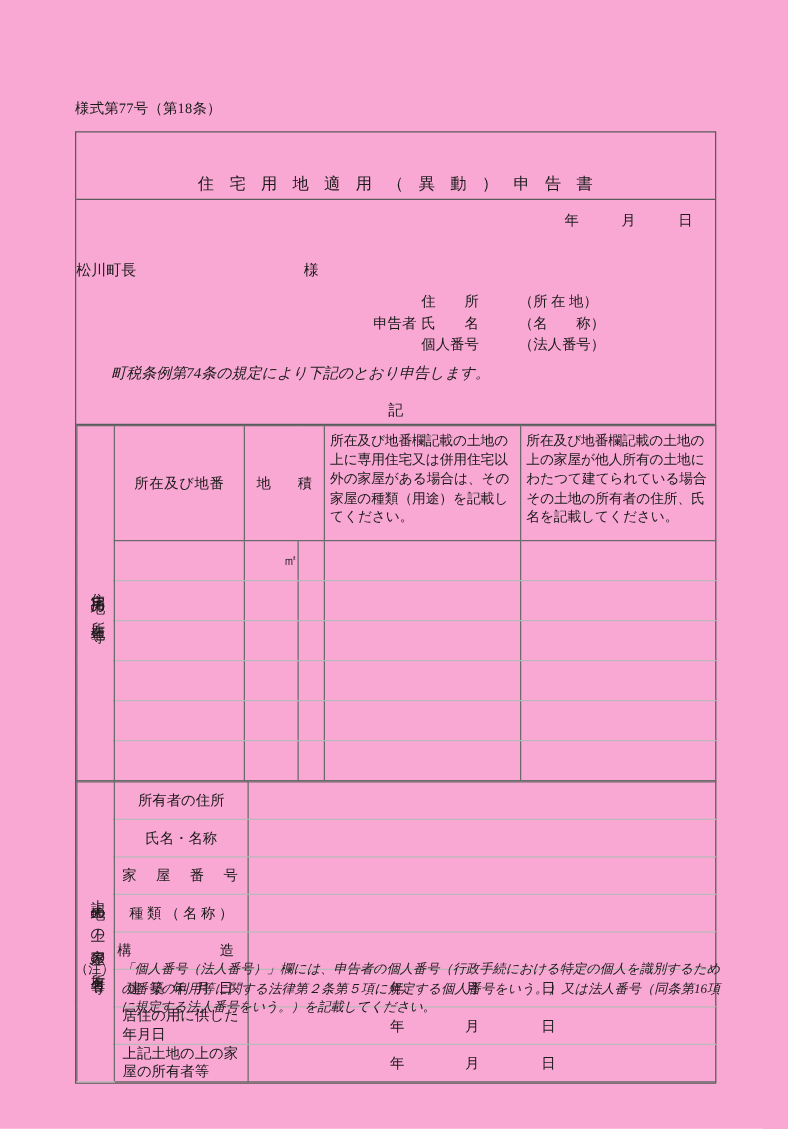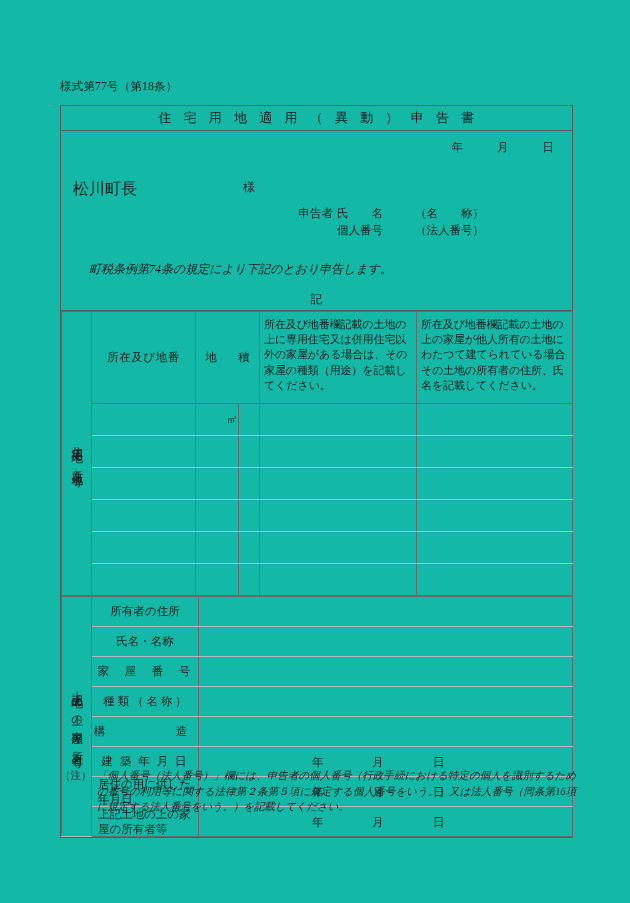--- a/index.html
+++ b/index.html
@@ -11,21 +11,21 @@
     width: 630px;
     height: 903px;
     position: relative;
     font-family: "Liberation Serif", "DejaVu Serif", serif;
     color: #1a1a1a;
     overflow: hidden;
   }
   .page {
     position: absolute;
     inset: 0;
-    background: #14b8a6;
+    background: #f9a8d4;
   }
 
   
   .form-no {
     position: absolute;
     left: 60px;
     top: 79px;
     font-size: 11.5px;
     letter-spacing: 0.2px;
     white-space: nowrap;
@@ -41,20 +41,21 @@
     box-sizing: border-box;
   }
 
   
   .title-band {
     height: 24px;
     border-bottom: 1px solid #5a5a5a;
     display: flex;
     align-items: center;
     justify-content: center;
+    margin-top: 29px;
   }
   .title-text {
     font-size: 13px;
     letter-spacing: 4.5px;
     padding-left: 4px;
     white-space: nowrap;
   }
 
   
   .header-block {
@@ -67,23 +68,23 @@
     position: absolute;
     right: 18px;
     top: 9px;
     font-size: 11.5px;
     white-space: nowrap;
   }
   .date-line span { display: inline-block; }
   .date-line .gap { width: 34px; }
   .addressee {
     position: absolute;
-    left: 12px;
+    left: 0;
     top: 48px;
-    font-size: 16px;
+    font-size: 12px;
     white-space: nowrap;
   }
   .sama {
     position: absolute;
     left: 182px;
     top: 48px;
     font-size: 12px;
   }
   .declarant {
     position: absolute;
@@ -260,20 +261,25 @@
 
       <div class="date-line">
         <span>年</span><span class="gap"></span><span>月</span><span class="gap"></span><span>日</span>
       </div>
 
       <div class="addressee">松川町長</div>
       <div class="sama">様</div>
 
       <div class="declarant">
         <div class="row">
+          <span class="tag"></span>
+          <span class="fld">住　　所</span>
+          <span class="paren">（所 在 地）</span>
+        </div>
+        <div class="row">
           <span class="tag">申告者</span>
           <span class="fld">氏　　名</span>
           <span class="paren">（名　　称）</span>
         </div>
         <div class="row">
           <span class="tag"></span>
           <span class="fld">個人番号</span>
           <span class="paren tight">（法人番号）</span>
         </div>
       </div>

